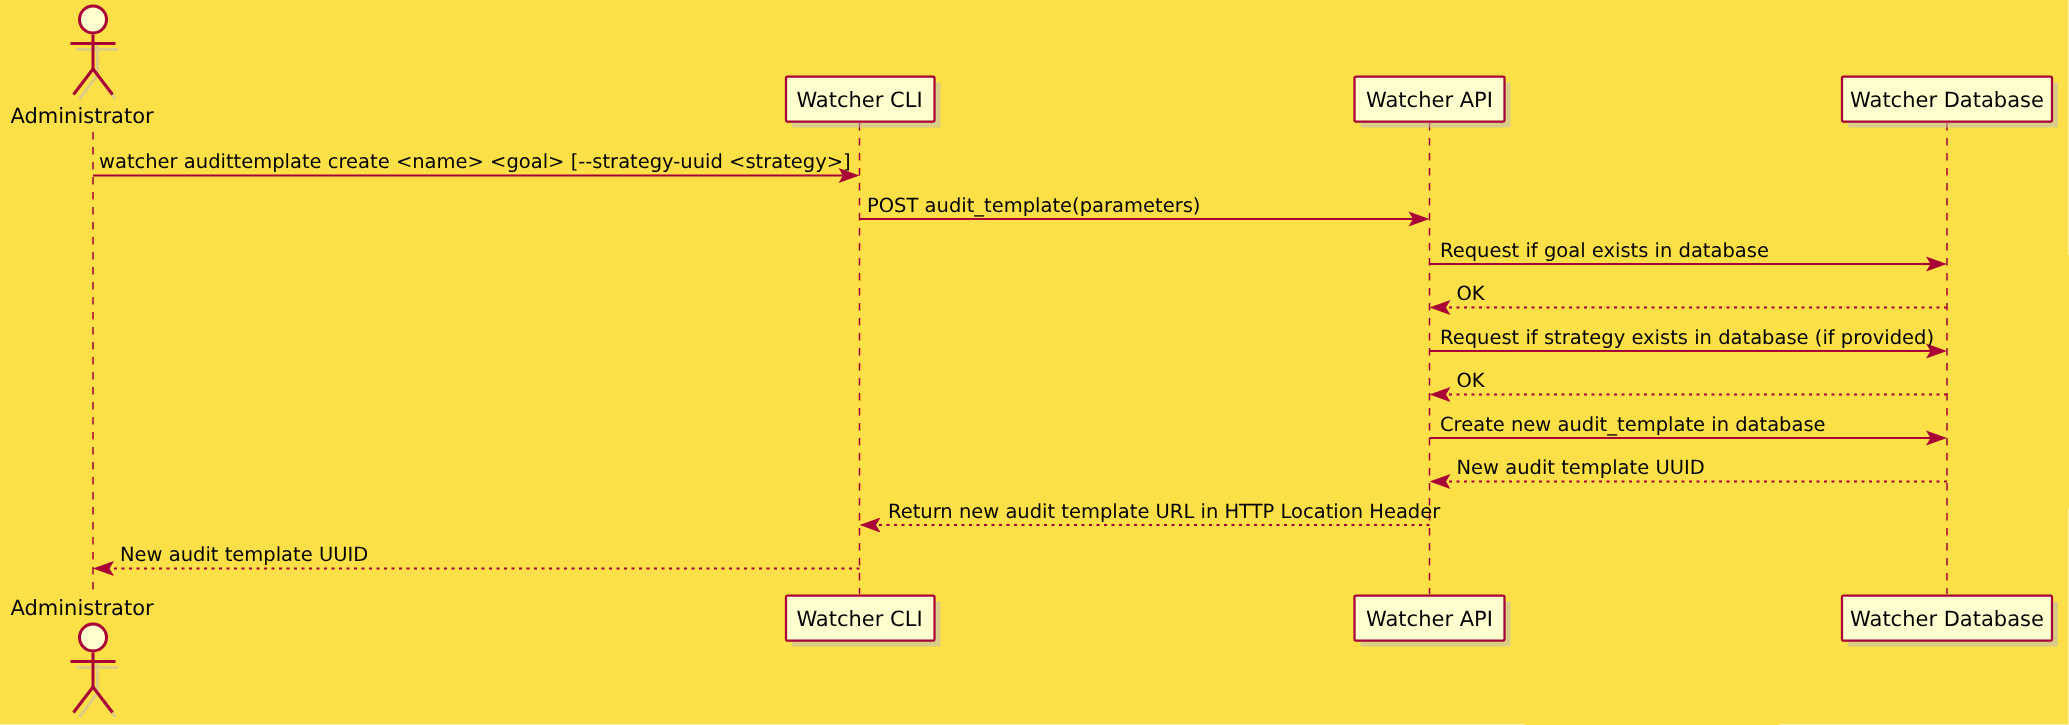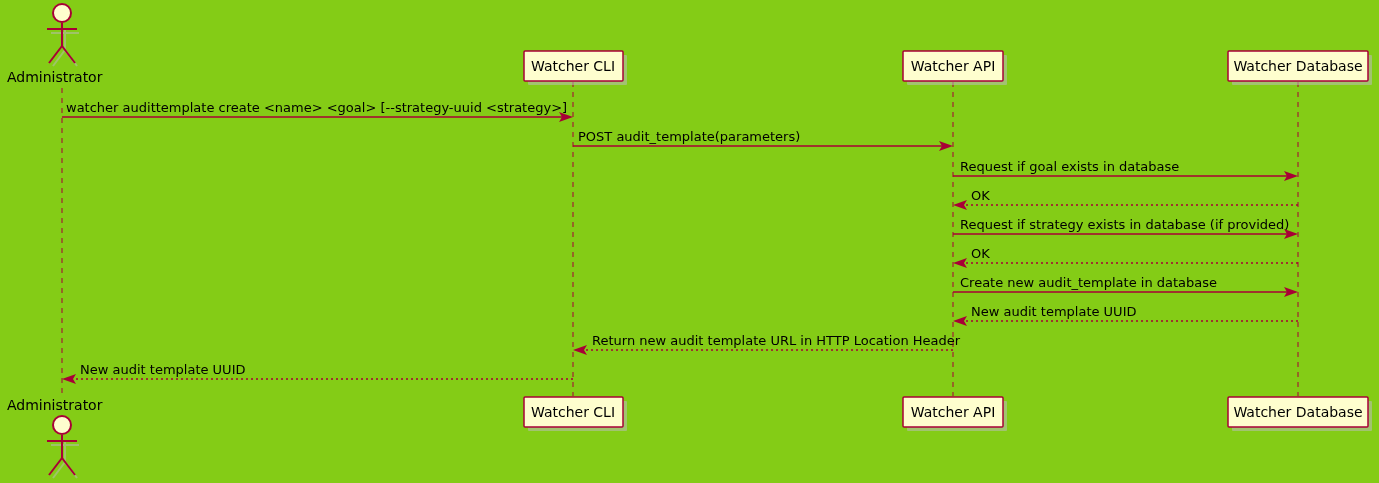--- a/index.html
+++ b/index.html
@@ -8,21 +8,21 @@
     padding: 0;
     background: #FFFFFF;
   }
   body {
     font-family: "DejaVu Sans", sans-serif;
   }
   #diagram-root {
     position: relative;
     width: 1379px;
     height: 483px;
-    background: #84cc16;
+    background: #fde047;
     overflow: hidden;
   }
   svg#seq-svg {
     position: absolute;
     left: 0;
     top: 0;
     width: 1379px;
     height: 483px;
     display: block;
   }

